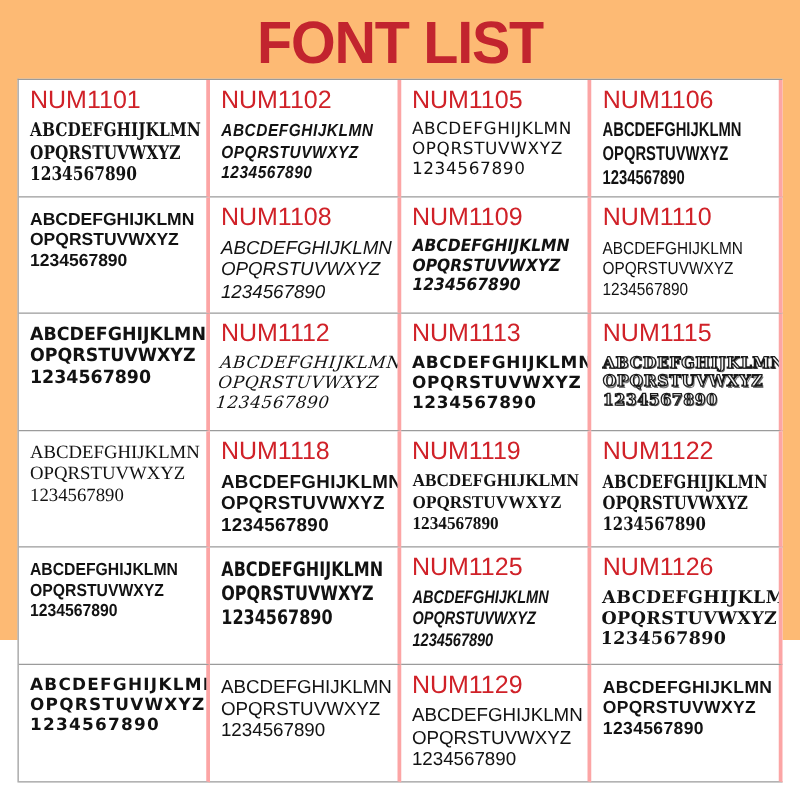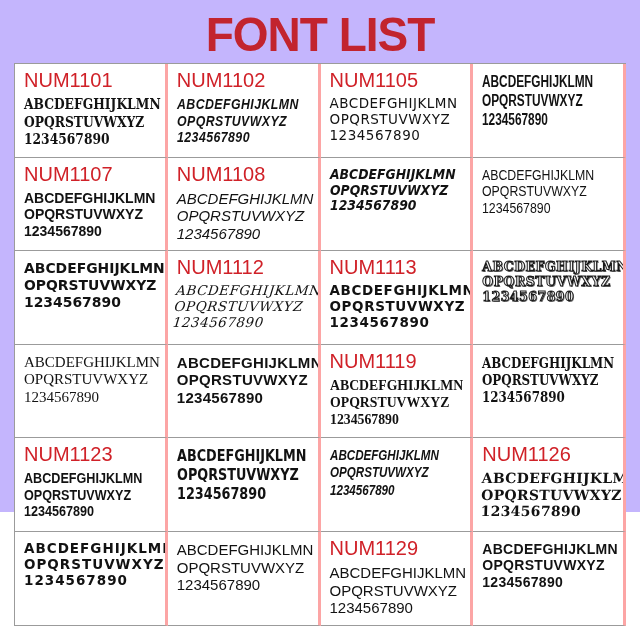--- a/index.html
+++ b/index.html
@@ -1,17 +1,17 @@
 <!DOCTYPE html>
 <html><head>
 <meta charset="utf-8">
 <style>
   html,body{margin:0;padding:0;background:#ffffff;width:640px;height:640px;overflow:hidden;
     font-family:"Liberation Sans",sans-serif;-webkit-font-smoothing:antialiased;}
-  .page{position:relative;width:640px;height:512px;background:#c4b5fd;}
+  .page{position:relative;width:640px;height:512px;background:#fdba74;}
 
   .page-title{
     position:absolute;top:6px;left:0;width:640px;text-align:center;
     font-family:"Liberation Sans",sans-serif;font-weight:bold;font-size:46px;
     letter-spacing:-1px;transform:scaleY(1.04);transform-origin:top center;
     color:#C2242E;
   }
 
   .font-table{
     position:absolute;left:14px;top:63px;width:612px;
@@ -84,54 +84,56 @@
   <div class="cell">
     <div class="cell-label">NUM1105</div>
     <div class="sample f1105">
       <div>ABCDEFGHIJKLMN</div>
       <div>OPQRSTUVWXYZ</div>
       <div>1234567890</div>
     </div>
   </div>
 
   <div class="cell">
+    <div class="cell-label">NUM1106</div>
     <div class="sample f1106">
       <div>ABCDEFGHIJKLMN</div>
       <div>OPQRSTUVWXYZ</div>
       <div>1234567890</div>
     </div>
   </div>
 
   <div class="cell">
-    <div class="cell-label">NUM1107</div>
     <div class="sample f1107">
       <div>ABCDEFGHIJKLMN</div>
       <div>OPQRSTUVWXYZ</div>
       <div>1234567890</div>
     </div>
   </div>
 
   <div class="cell">
     <div class="cell-label">NUM1108</div>
     <div class="sample f1108">
       <div>ABCDEFGHIJKLMN</div>
       <div>OPQRSTUVWXYZ</div>
       <div>1234567890</div>
     </div>
   </div>
 
   <div class="cell">
+    <div class="cell-label">NUM1109</div>
     <div class="sample f1109">
       <div>ABCDEFGHIJKLMN</div>
       <div>OPQRSTUVWXYZ</div>
       <div>1234567890</div>
     </div>
   </div>
 
   <div class="cell">
+    <div class="cell-label">NUM1110</div>
     <div class="sample f1110">
       <div>ABCDEFGHIJKLMN</div>
       <div>OPQRSTUVWXYZ</div>
       <div>1234567890</div>
     </div>
   </div>
 
   <div class="cell">
     <div class="sample f1111">
       <div>ABCDEFGHIJKLMN</div>
@@ -152,78 +154,81 @@
   <div class="cell">
     <div class="cell-label">NUM1113</div>
     <div class="sample f1113">
       <div>ABCDEFGHIJKLMN</div>
       <div>OPQRSTUVWXYZ</div>
       <div>1234567890</div>
     </div>
   </div>
 
   <div class="cell">
+    <div class="cell-label">NUM1115</div>
     <div class="sample f1115">
       <div>ABCDEFGHIJKLMN</div>
       <div>OPQRSTUVWXYZ</div>
       <div>1234567890</div>
     </div>
   </div>
 
   <div class="cell">
     <div class="sample f1117">
       <div>ABCDEFGHIJKLMN</div>
       <div>OPQRSTUVWXYZ</div>
       <div>1234567890</div>
     </div>
   </div>
 
   <div class="cell">
+    <div class="cell-label">NUM1118</div>
     <div class="sample f1118">
       <div>ABCDEFGHIJKLMN</div>
       <div>OPQRSTUVWXYZ</div>
       <div>1234567890</div>
     </div>
   </div>
 
   <div class="cell">
     <div class="cell-label">NUM1119</div>
     <div class="sample f1119">
       <div>ABCDEFGHIJKLMN</div>
       <div>OPQRSTUVWXYZ</div>
       <div>1234567890</div>
     </div>
   </div>
 
   <div class="cell">
+    <div class="cell-label">NUM1122</div>
     <div class="sample f1122">
       <div>ABCDEFGHIJKLMN</div>
       <div>OPQRSTUVWXYZ</div>
       <div>1234567890</div>
     </div>
   </div>
 
   <div class="cell">
-    <div class="cell-label">NUM1123</div>
     <div class="sample f1123">
       <div>ABCDEFGHIJKLMN</div>
       <div>OPQRSTUVWXYZ</div>
       <div>1234567890</div>
     </div>
   </div>
 
   <div class="cell">
     <div class="sample f1124">
       <div>ABCDEFGHIJKLMN</div>
       <div>OPQRSTUVWXYZ</div>
       <div>1234567890</div>
     </div>
   </div>
 
   <div class="cell">
+    <div class="cell-label">NUM1125</div>
     <div class="sample f1125">
       <div>ABCDEFGHIJKLMN</div>
       <div>OPQRSTUVWXYZ</div>
       <div>1234567890</div>
     </div>
   </div>
 
   <div class="cell">
     <div class="cell-label">NUM1126</div>
     <div class="sample f1126">

